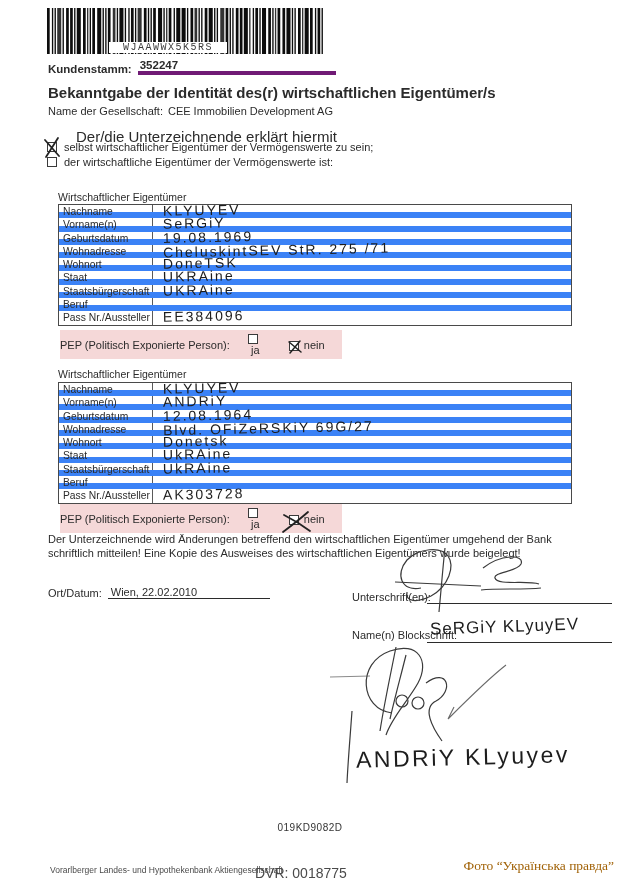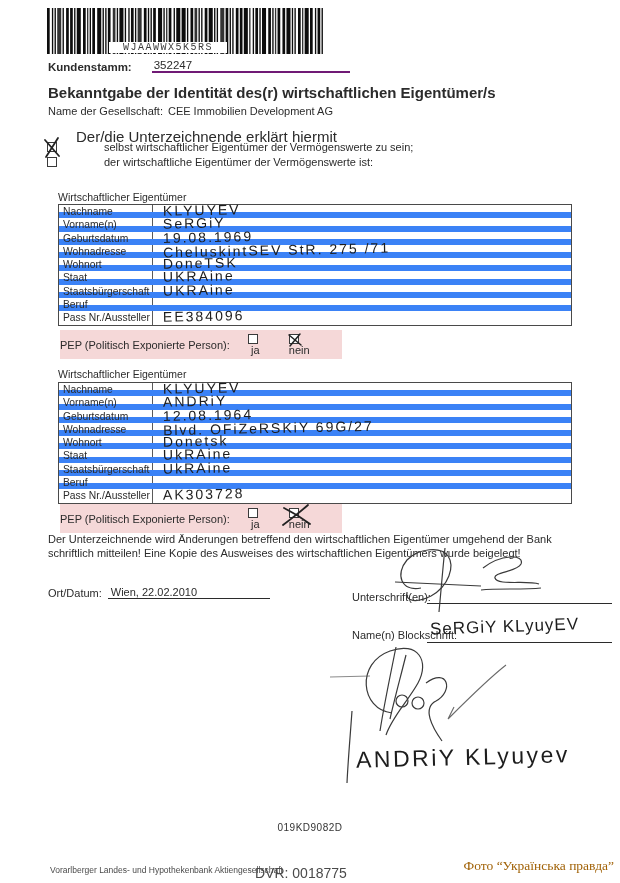--- a/index.html
+++ b/index.html
@@ -11,28 +11,28 @@
   
   .barcode-wrap { position:absolute; left:47px; top:8px; width:280px; height:47px; }
   .barcode-bars { position:absolute; inset:0; }
   .barcode-label {
     position:absolute; left:62px; bottom:2px; background:#fff; padding:0 14px;
     font-family:"Liberation Mono", monospace; font-size:10px; letter-spacing:1.5px; color:#3a3a3a;
   }
   
   .kundenstamm { position:absolute; left:48px; top:59px; font-size:11.5px; display:flex; align-items:flex-end; }
   .kundenstamm .klabel { font-weight:bold; }
-  .kundenstamm .kvalue { display:inline-block; width:198px; margin-left:20px; padding-left:2px; border-bottom:2px solid #701a75; }
+  .kundenstamm .kvalue { display:inline-block; width:198px; margin-left:6px; padding-left:2px; border-bottom:4px solid #701a75;font-weight:bold; }
   
   .doc-title { position:absolute; left:48px; top:84px; font-size:15px; font-weight:bold;text-align:center; }
   .company-line { position:absolute; left:48px; top:105px; font-size:11px; }
   .company-line .cvalue { margin-left:5px; }
   .intro-line { position:absolute; left:48px; top:128px; font-size:15px;margin-left:28px; }
   
-  .opt-row { position:absolute; left:47px; display:flex; align-items:center; font-size:11px;gap:40px; }
+  .opt-row { position:absolute; left:47px; display:flex; align-items:center; font-size:11px; }
   .opt-row.o1 { top:141px; } .opt-row.o2 { top:156px; }
   .cb { position:relative; width:10px; height:10px; border:1.2px solid #3a3a3a; margin-right:7px; flex:0 0 auto; background:#fff; }
   .cb svg { position:absolute; overflow:visible; }
   .xmark-big { left:-5px; top:-7px; }
   .xmark-neat { left:-2px; top:-2px; }
   .xmark-sloppy { left:-8px; top:-6px; }
   
   .section-label { position:absolute; left:58px; font-size:10.5px; }
   .sec-0 { top:191px; } .sec-1 { top:368px; }
   .otable { position:absolute; left:58px; width:514px; border:1.4px solid #4a4a4a; background:#fff; }
@@ -43,21 +43,21 @@
   .tvalue { flex:1; position:relative; overflow:visible; }
   .hand {
     position:absolute; left:10px; top:-3px; white-space:nowrap;
     font-size:14px; letter-spacing:2px; color:#1d1d1d; transform:rotate(-1.2deg); z-index:3;
   }
   
   .pep-bar { position:absolute; left:60px; width:282px; height:29px; display:flex; align-items:center; padding-left:0; font-size:11px; }
   .pep-0 { top:330px; } .pep-1 { top:504px; }
   .pep-bar .cb { margin:0 5px 0 0; }
   .pep-ja { margin-left:18px; display:flex; align-items:center;flex-direction:column; }
-  .pep-nein { margin-left:26px; display:flex; align-items:flex-start;flex-direction:column; }
+  .pep-nein { margin-left:26px; display:flex; align-items:flex-end; }
   
   .note-par { position:absolute; left:48px; top:533px; width:526px; font-size:11px; line-height:13.5px; }
   
   .ortdatum { position:absolute; left:48px; top:586px; font-size:11px; display:flex; align-items:flex-end; }
   .ortdatum .odvalue { display:inline-block; width:162px; margin-left:6px; padding-left:3px; border-bottom:1.5px solid #2b2b2b; }
   .sig-label { position:absolute; font-size:11px; }
   .lbl-unterschrift { left:352px; top:591px; }
   .lbl-blockschrift { left:352px; top:629px; }
   .sig-line { position:absolute; border-top:1.5px solid #2b2b2b; }
   .line-unterschrift { left:427px; top:603px; width:185px; }

